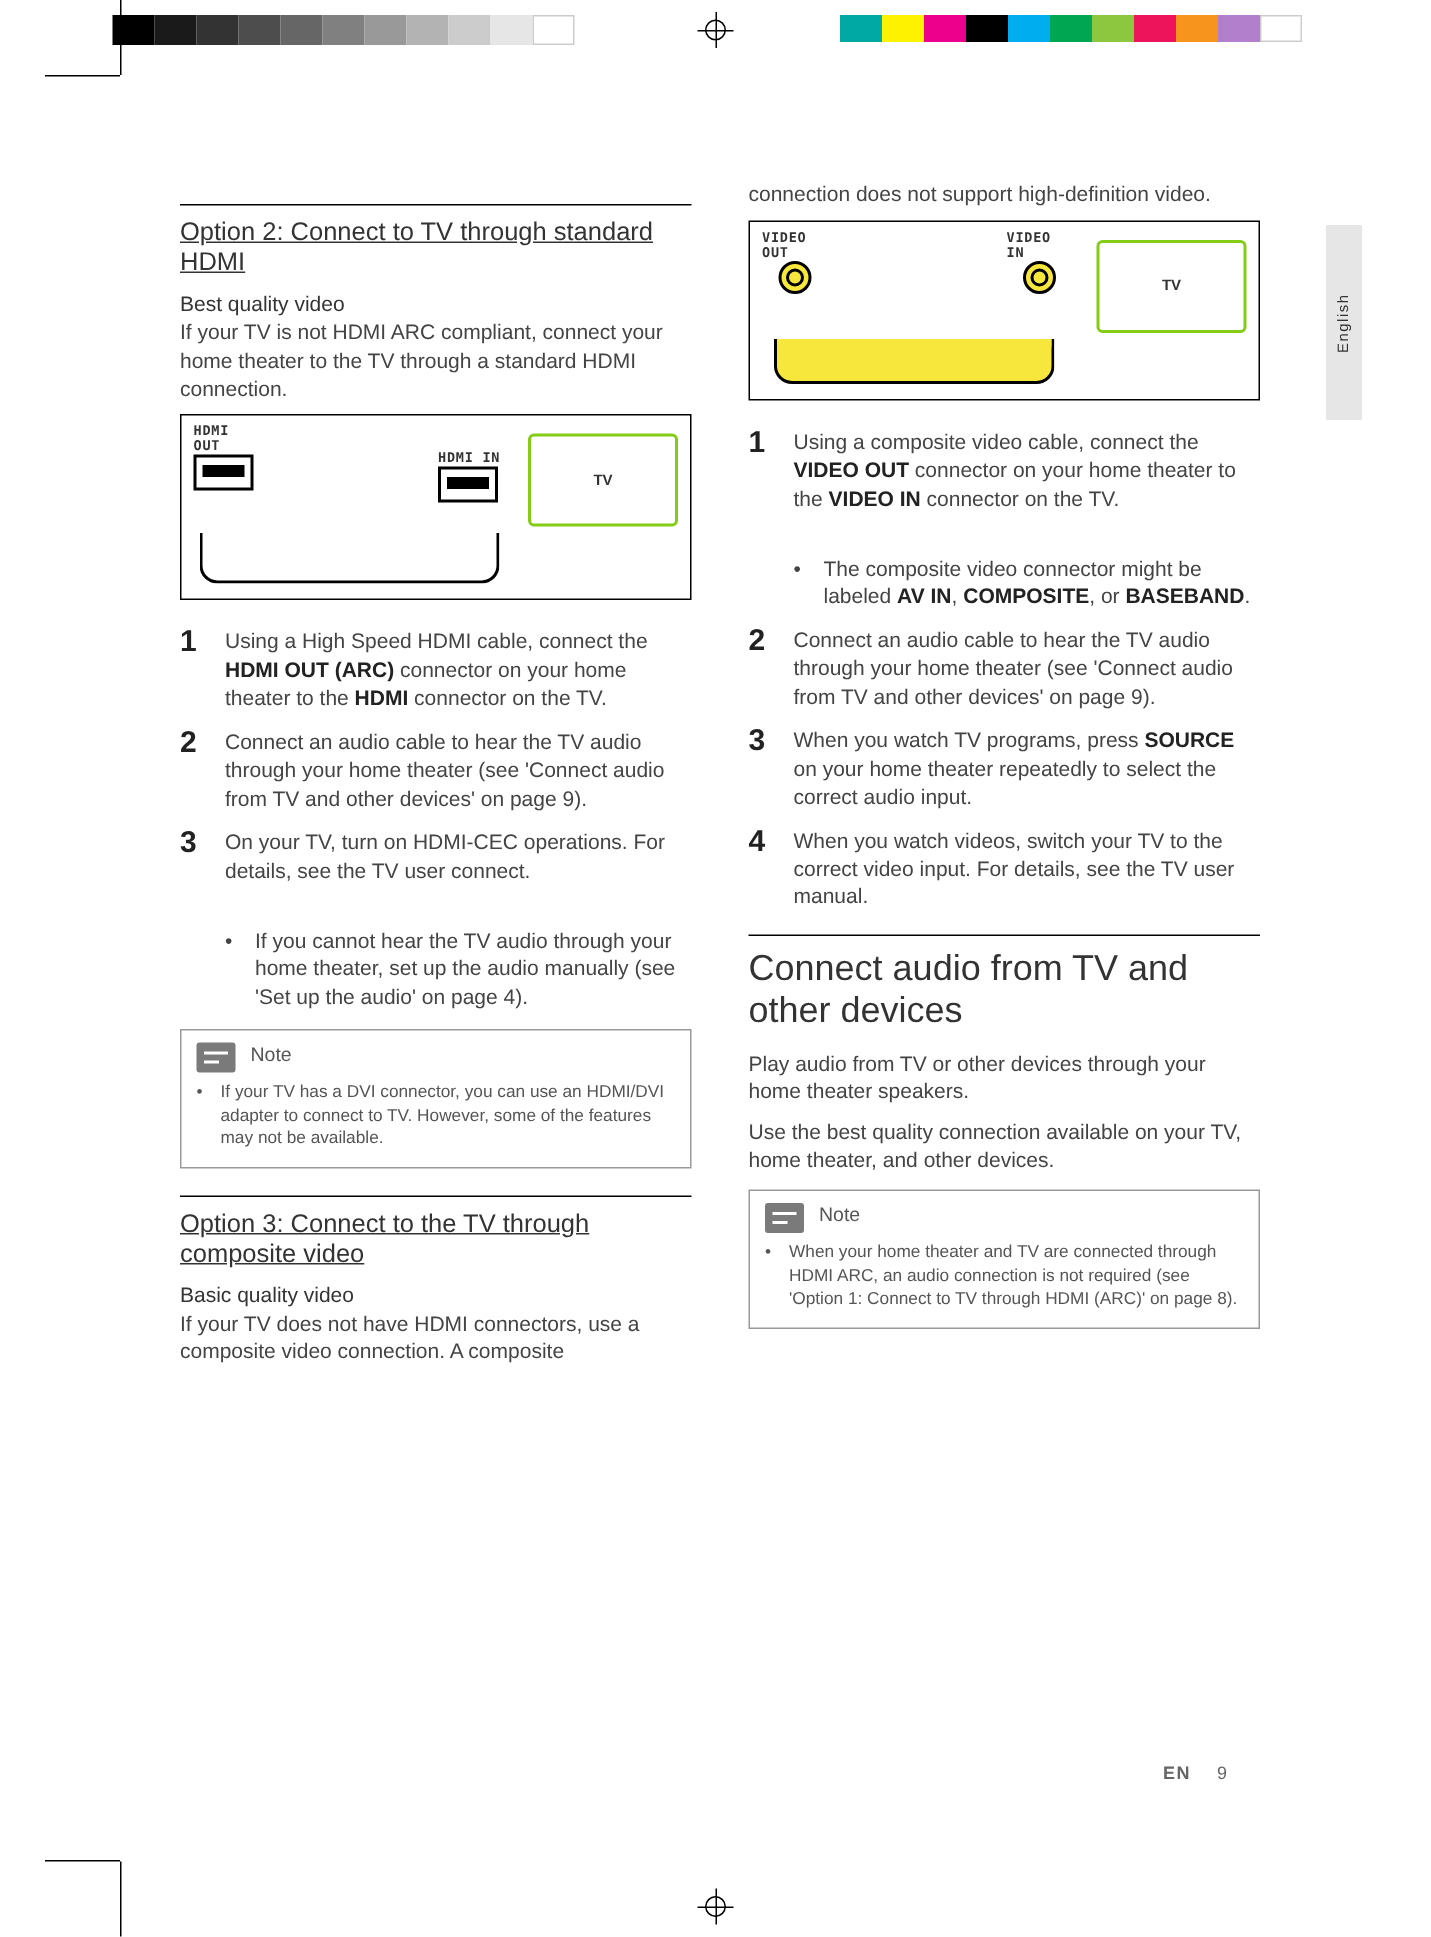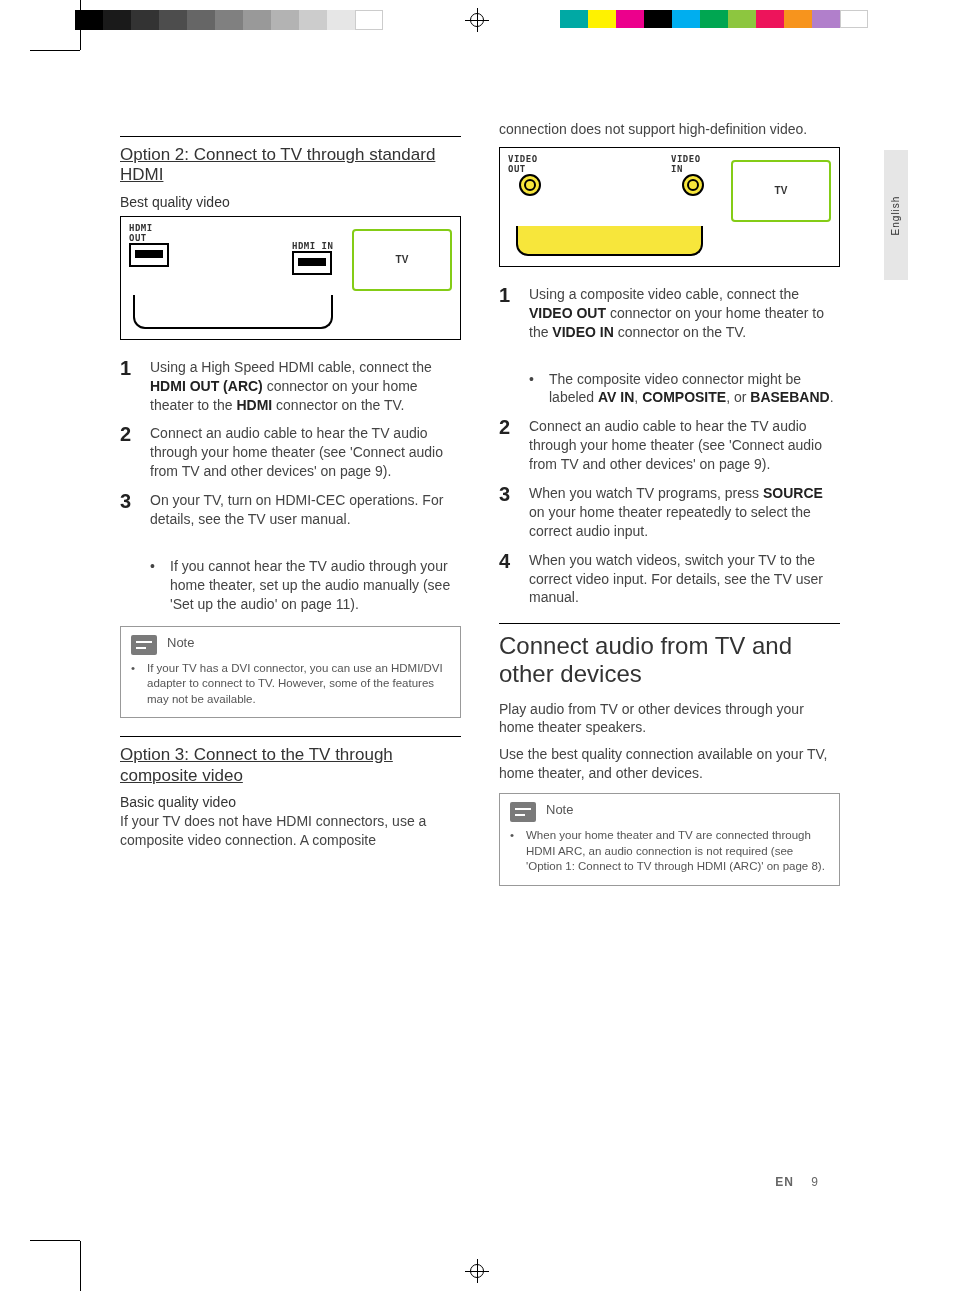--- a/index.html
+++ b/index.html
@@ -119,20 +119,21 @@
     <span>English</span>
   </div>
 
 <div class="page">
   <div class="cols">
 
     <div class="col">
       <div class="rule"></div>
       <h3 class="option">Option 2: Connect to TV through standard HDMI</h3>
       <h4 class="subhead">Best quality video</h4>
+      <p class="body">If your TV is not HDMI ARC compliant, connect your home theater to the TV through a standard HDMI connection.</p>
 
       <div class="diagram">
         <div class="row">
           <div class="conn">
             <div class="port-label">HDMI OUT</div>
             <div class="hdmi-plug"></div>
           </div>
           <div style="flex:1"></div>
           <div class="conn" style="margin-top:18px">
             <div class="port-label">HDMI IN</div>
@@ -152,24 +153,24 @@
             <span class="num">1</span>
             <div class="step-body">Using a High Speed HDMI cable, connect the <b>HDMI OUT (ARC)</b> connector on your home theater to the <b>HDMI</b> connector on the TV.</div>
           </li>
         <li>
             <span class="num">2</span>
             <div class="step-body">Connect an audio cable to hear the TV audio through your home theater (see 'Connect audio from TV and other devices' on page 9).</div>
           </li>
         <li>
             <span class="num">3</span>
           <div class="step-body">
-            <span>On your TV, turn on HDMI-CEC operations. For details, see the TV user manual.</span>
+            <span>On your TV, turn on HDMI-CEC operations. For details, see the TV user connect.</span>
             <ul class="sub">
                 <li>
-                  <span>If you cannot hear the TV audio through your home theater, set up the audio manually (see 'Set up the audio' on page 11).</span>
+                  <span>If you cannot hear the TV audio through your home theater, set up the audio manually (see 'Set up the audio' on page 4).</span>
                 </li>
               </ul>
           </div>
         </li>
       </ol>
 
       <div class="note-box">
         <div class="note-head">
           <div class="note-icon"></div>
           <div class="note-title">Note</div>

